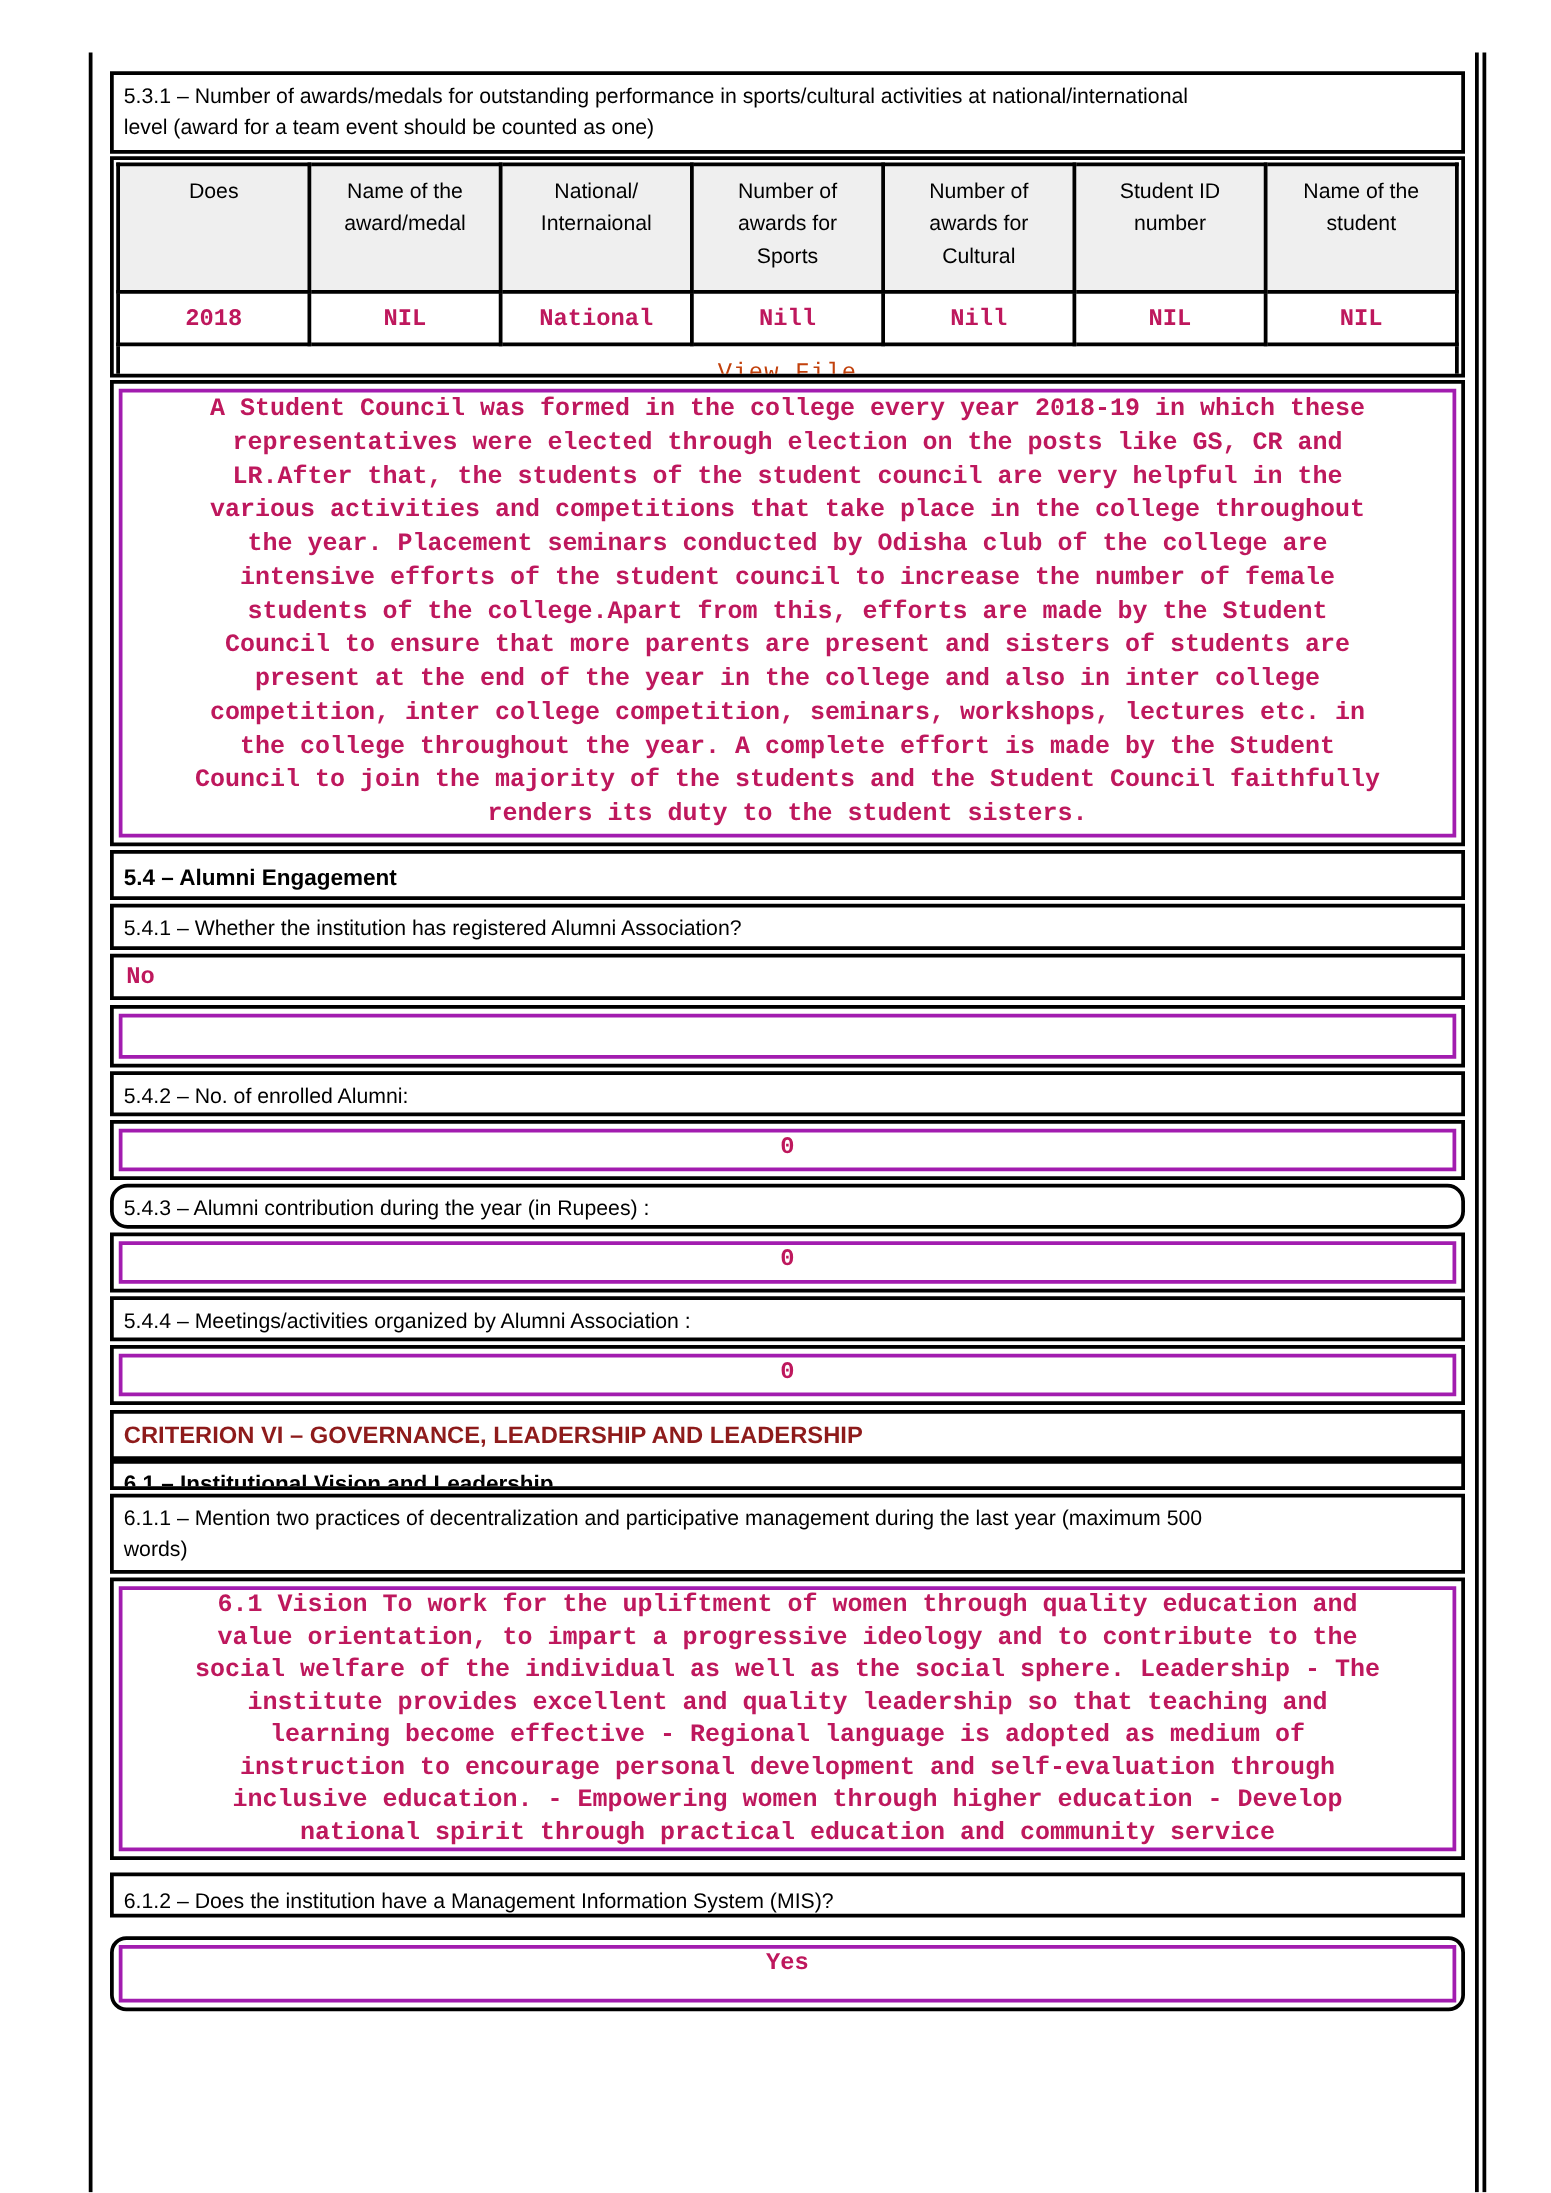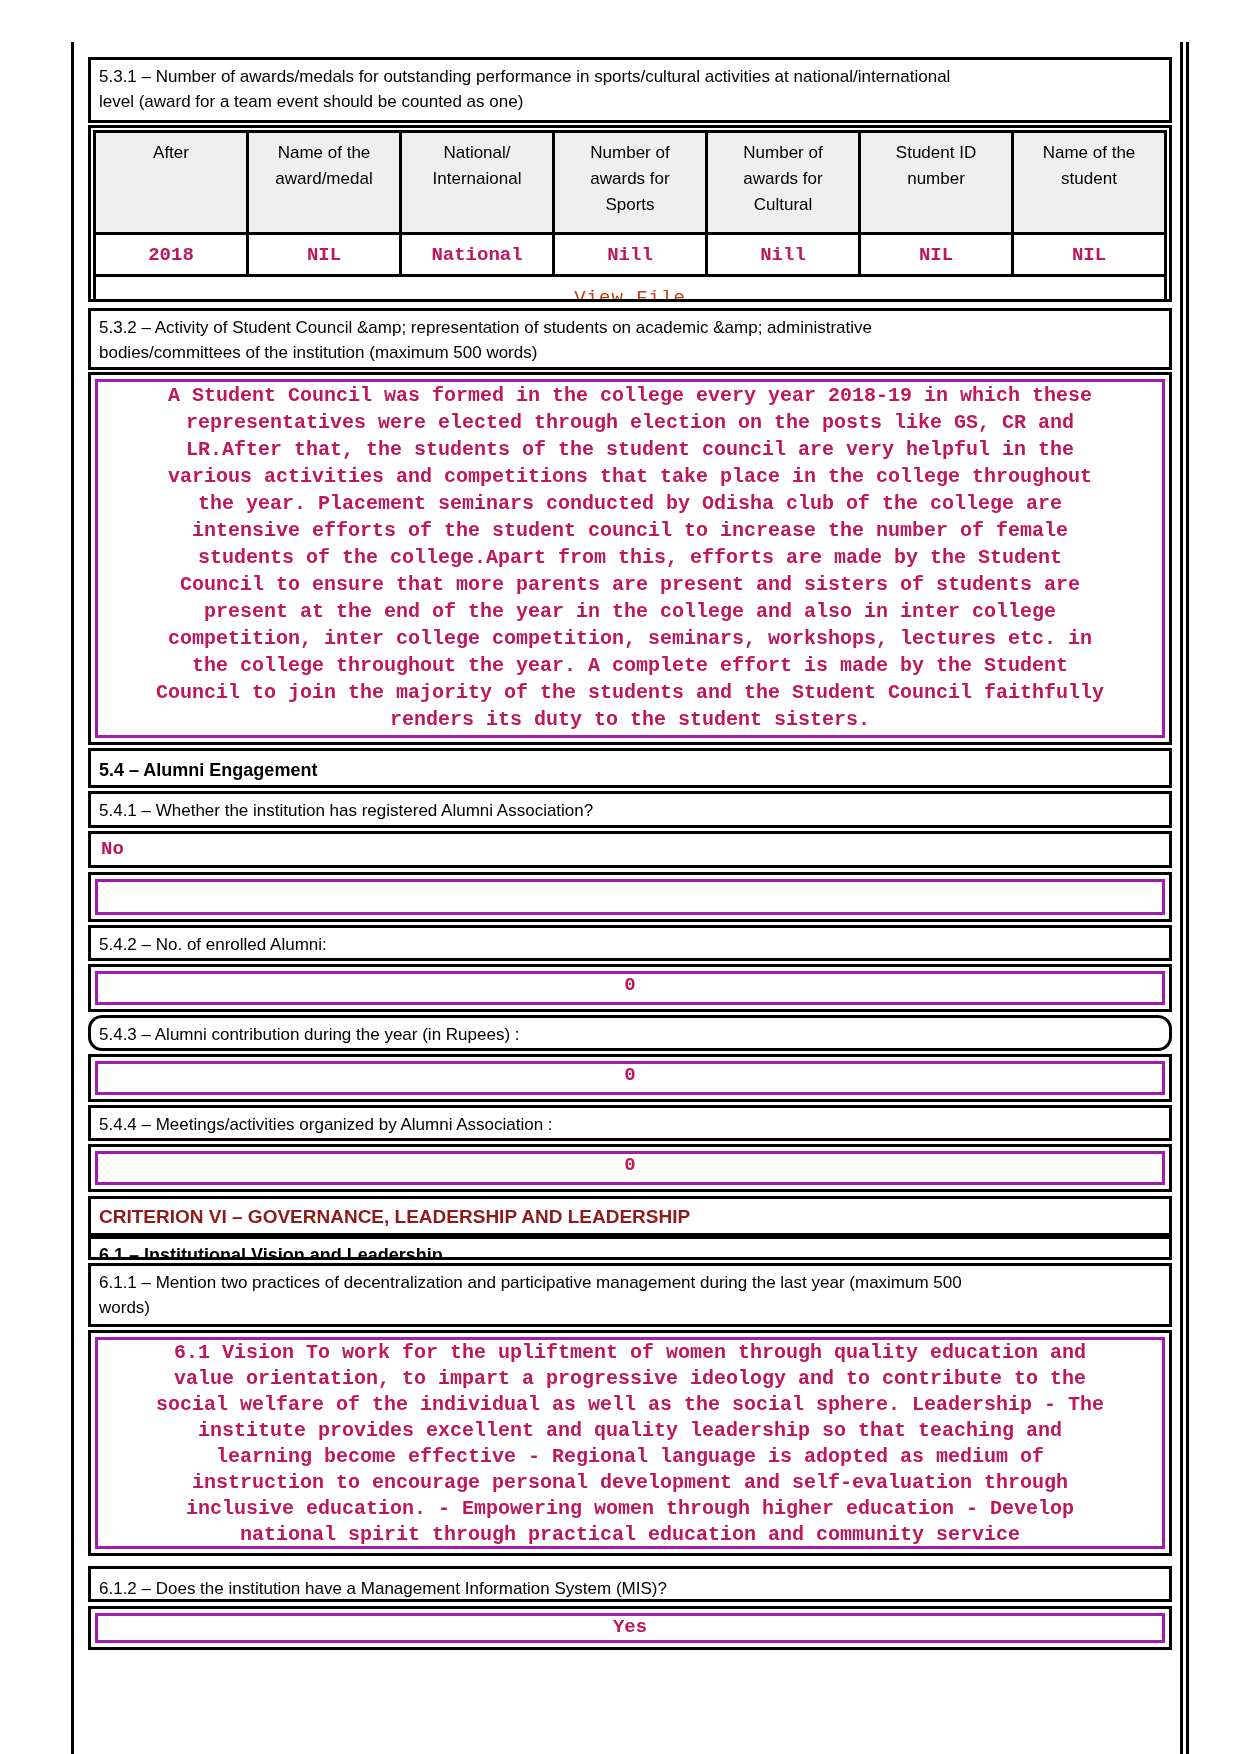--- a/index.html
+++ b/index.html
@@ -47,21 +47,21 @@
 
   <div class="content">
 
     <div class="box q" style="height:66px;">5.3.1 – Number of awards/medals for outstanding performance in sports/cultural activities at national/international
 level (award for a team event should be counted as one)</div>
 
     <div class="box tbl-wrap" style="height:177px;margin-top:2px;">
       <table class="awards">
         <tbody>
             <tr>
-          <th style="height:88px;">After</th>
+          <th style="height:88px;">Does</th>
           <th>Name of the
 award/medal</th>
           <th>National/
 Internaional</th>
           <th>Number of
 awards for
 Sports</th>
           <th>Number of
 awards for
 Cultural</th>
@@ -81,22 +81,20 @@
         </tr>
         <tr>
           <td class="linkrow" colspan="7">
             <a href="#" class="viewfile">View File</a>
           </td>
         </tr>
       </tbody>
         </table>
     </div>
 
-    <div class="box q" style="height:62px;margin-top:6px;">5.3.2 – Activity of Student Council &amp;amp; representation of students on academic &amp;amp; administrative
-bodies/committees of the institution (maximum 500 words)</div>
 
     <div class="dbox" style="height:373px;margin-top:2px;">
       <div class="ibox">
         <div class="para para-sc mono">A Student Council was formed in the college every year 2018-19 in which these
 representatives were elected through election on the posts like GS, CR and
 LR.After that, the students of the student council are very helpful in the
 various activities and competitions that take place in the college throughout
 the year. Placement seminars conducted by Odisha club of the college are
 intensive efforts of the student council to increase the number of female
 students of the college.Apart from this, efforts are made by the Student
@@ -158,20 +156,20 @@
 institute provides excellent and quality leadership so that teaching and
 learning become effective - Regional language is adopted as medium of
 instruction to encourage personal development and self-evaluation through
 inclusive education. - Empowering women through higher education - Develop
 national spirit through practical education and community service</div>
       </div>
     </div>
 
     <div class="box q" style="height:36px;margin-top:10px;padding-top:7px;">6.1.2 – Does the institution have a Management Information System (MIS)?</div>
 
-    <div class="dbox" style="height:44px;margin-top:4px;">
+    <div class="dbox" style="height:60px;margin-top:15px;border-radius:13px;">
       <div class="ibox">
         <span class="ans-val mono">Yes</span>
       </div>
     </div>
 
   </div>
 </div>
 
 </body></html>

